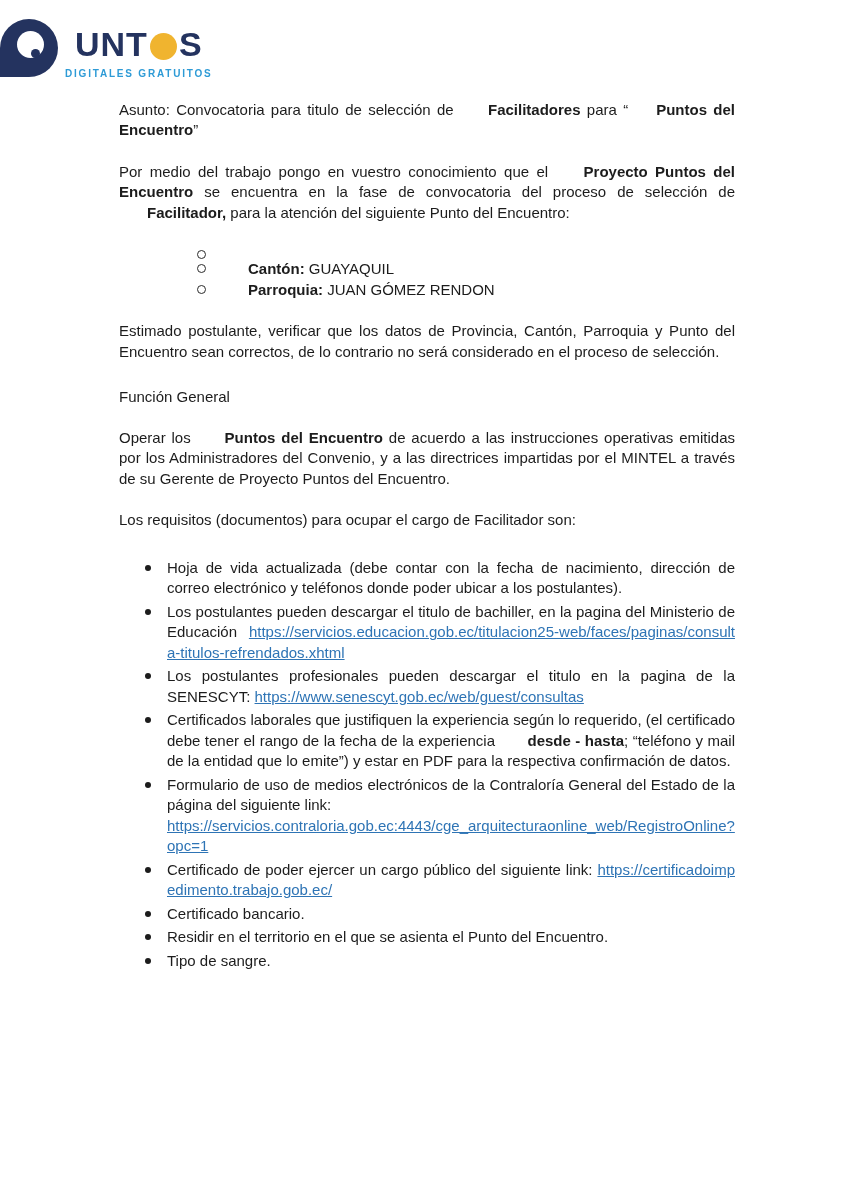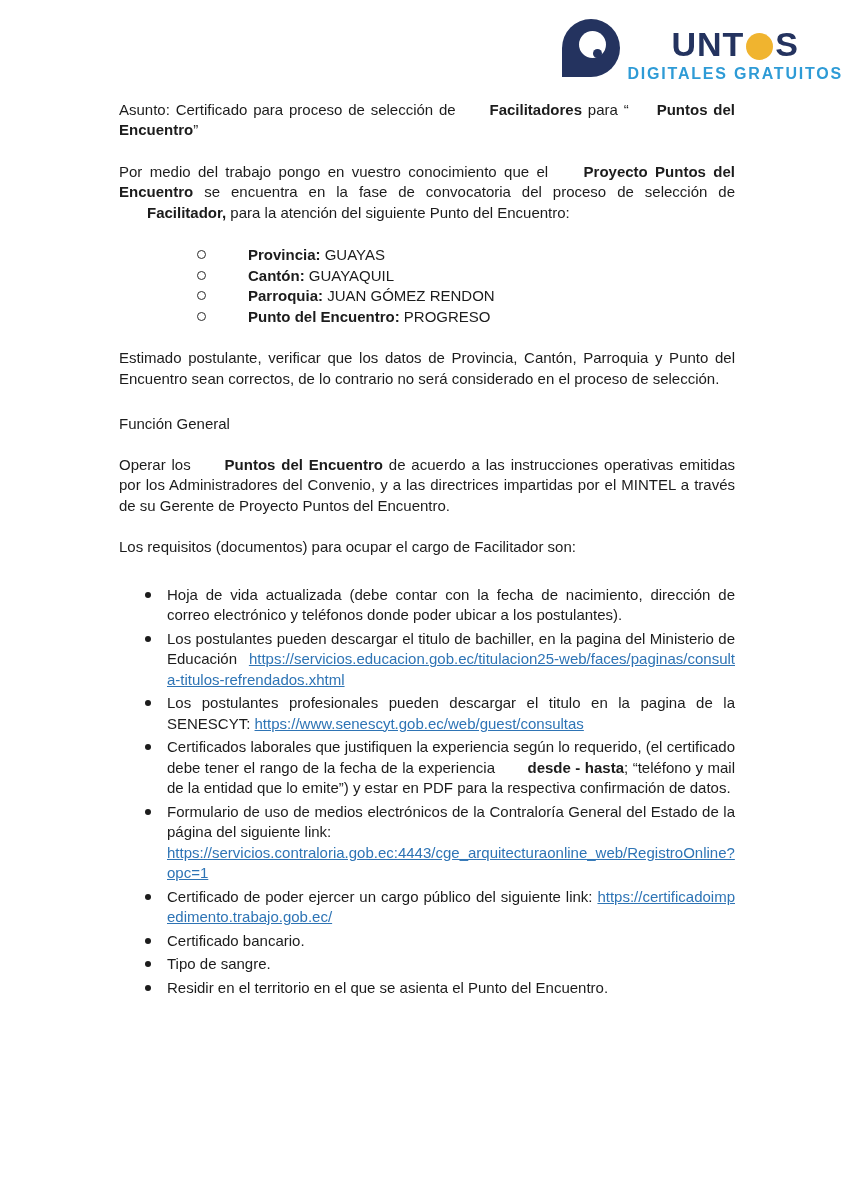--- a/index.html
+++ b/index.html
@@ -5,34 +5,34 @@
   html,body{margin:0;padding:0;background:#ffffff;}
   body{
     width:843px;height:1194px;
     font-family:"Liberation Sans",sans-serif;
     font-size:15px;line-height:20.5px;color:#1c1c1c;
     -webkit-font-smoothing:antialiased;
   }
   .page{position:relative;width:843px;height:1194px;overflow:hidden;background:#fff;}
 
   
-  .logo-wrap{display:flex;justify-content:flex-end;padding-top:13px;}
+  .logo-wrap{display:flex;justify-content:flex-start;padding-top:13px;}
   .logo{display:flex;align-items:flex-start;}
   .pin{
     position:relative;flex:none;
     width:58px;height:58px;margin-top:6px;
     background:#24335F;
     border-radius:50% 50% 50% 0; 
   }
   .pin-hole{position:absolute;left:17px;top:12px;width:27px;height:27px;background:#ffffff;border-radius:50%;}
   .pin-dot{position:absolute;left:31px;top:30px;width:9px;height:9px;background:#24335F;border-radius:50%;}
   .logo-text{margin-left:7px;padding-top:14px;display:flex;flex-direction:column;align-items:center;}
   .word{display:flex;align-items:center;font-weight:700;font-size:34px;line-height:34px;letter-spacing:1px;color:#24335F;}
   .o-dot{flex:none;width:27px;height:27px;border-radius:50%;background:#F0B42F;margin:4px 2px 0 2px;}
-  .logo-sub{font-size:16px;font-weight:700;color:#2E9BD6;letter-spacing:1.8px;margin-top:3px;white-space:nowrap;}
+  .logo-sub{font-size:10px;font-weight:700;color:#2E9BD6;letter-spacing:1.8px;margin-top:3px;white-space:nowrap;}
 
   
   .content{margin:15px 108px 0 119px;text-align:justify;}
   .content p{margin:0 0 21px 0;}
   .heading{font-weight:400;margin:25px 0 20px 0;text-align:left;}
   .b{font-weight:700;padding-left:28px;}
   .doc-link{color:#2E74B5;text-decoration:underline;word-break:break-all;cursor:pointer;}
 
   ul{list-style:none;margin:0;padding:0;}
   .loc-list{margin:22px 0 21px 0;}
@@ -60,40 +60,35 @@
           <span class="o-dot"></span>
           <span>S</span>
         </div>
         <div class="logo-sub">DIGITALES GRATUITOS</div>
       </div>
     </div>
   </div>
 
   <div class="content">
 
-    <p><span>Asunto: Certificado para proceso de selección de </span><span class="b">Facilitadores</span><span> para “</span><span class="b">Puntos del Encuentro</span><span>”</span></p>
+    <p><span>Asunto: Convocatoria para titulo de selección de </span><span class="b">Facilitadores</span><span> para “</span><span class="b">Puntos del Encuentro</span><span>”</span></p>
 
     <p><span>Por medio del trabajo pongo en vuestro conocimiento que el </span><span class="b">Proyecto Puntos del Encuentro</span><span> se encuentra en la fase de convocatoria del proceso de selección de </span><span class="b">Facilitador,</span><span> para la atención del siguiente Punto del Encuentro:</span></p>
 
     <ul class="loc-list">
         <li class="loc-item">
           <span class="marker-circle"></span>
-          <span class="li-body"><span class="b">Provincia:</span><span> GUAYAS</span></span>
         </li>
         <li class="loc-item">
           <span class="marker-circle"></span>
           <span class="li-body"><span class="b">Cantón:</span><span> GUAYAQUIL</span></span>
         </li>
         <li class="loc-item">
           <span class="marker-circle"></span>
           <span class="li-body"><span class="b">Parroquia:</span><span> JUAN GÓMEZ RENDON</span></span>
-        </li>
-        <li class="loc-item">
-          <span class="marker-circle"></span>
-          <span class="li-body"><span class="b">Punto del Encuentro:</span><span> PROGRESO</span></span>
         </li>
       </ul>
 
     <p><span>Estimado postulante, verificar que los datos de Provincia, Cantón, Parroquia y Punto del Encuentro sean correctos, de lo contrario no será considerado en el proceso de selección.</span></p>
 
     <div class="heading">Función General</div>
 
     <p><span>Operar los </span><span class="b">Puntos del Encuentro</span><span> de acuerdo a las instrucciones operativas emitidas por los Administradores del Convenio, y a las directrices impartidas por el MINTEL a través de su Gerente de Proyecto Puntos del Encuentro.</span></p>
 
     <p><span>Los requisitos (documentos) para ocupar el cargo de Facilitador son:</span></p>
@@ -122,22 +117,22 @@
         <li class="req-item">
           <span class="marker-disc"></span>
           <span class="li-body"><span>Certificado de poder ejercer un cargo público del siguiente link: </span><a class="doc-link" href="#">https://certificadoimpedimento.trabajo.gob.ec/</a></span>
         </li>
         <li class="req-item">
           <span class="marker-disc"></span>
           <span class="li-body"><span>Certificado bancario.</span></span>
         </li>
         <li class="req-item">
           <span class="marker-disc"></span>
-          <span class="li-body"><span>Tipo de sangre.</span></span>
+          <span class="li-body"><span>Residir en el territorio en el que se asienta el Punto del Encuentro.</span></span>
         </li>
         <li class="req-item">
           <span class="marker-disc"></span>
-          <span class="li-body"><span>Residir en el territorio en el que se asienta el Punto del Encuentro.</span></span>
+          <span class="li-body"><span>Tipo de sangre.</span></span>
         </li>
       </ul>
 
   </div>
 </div>
 
 </body></html>

